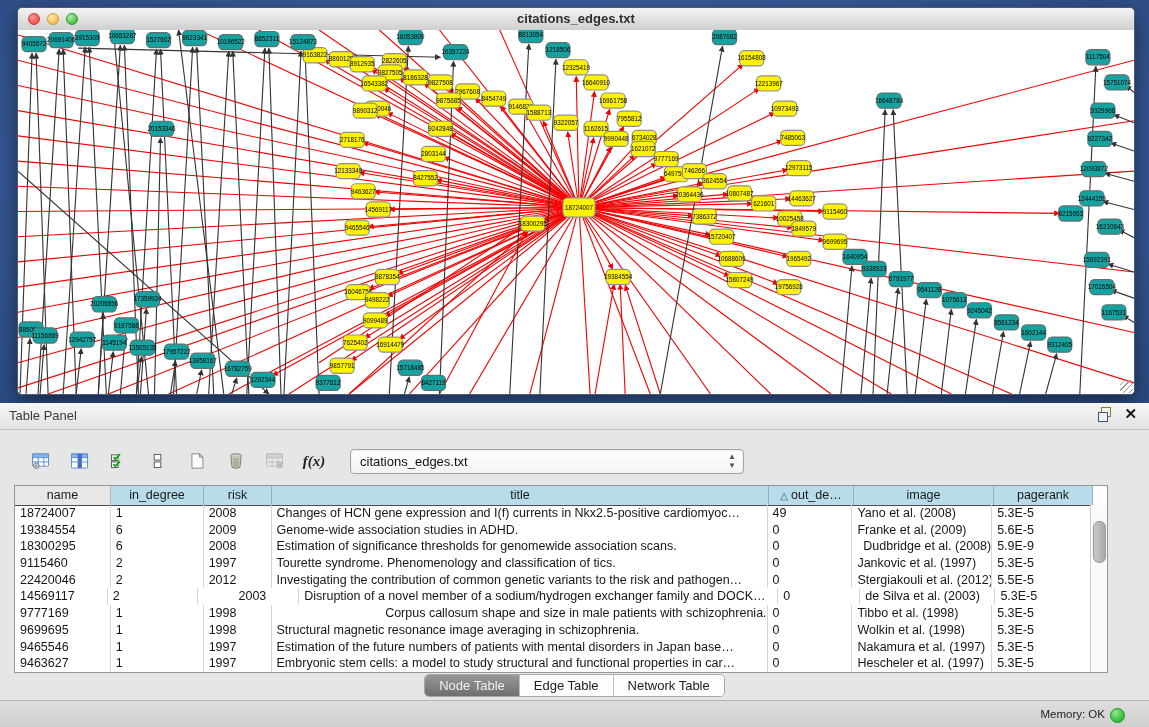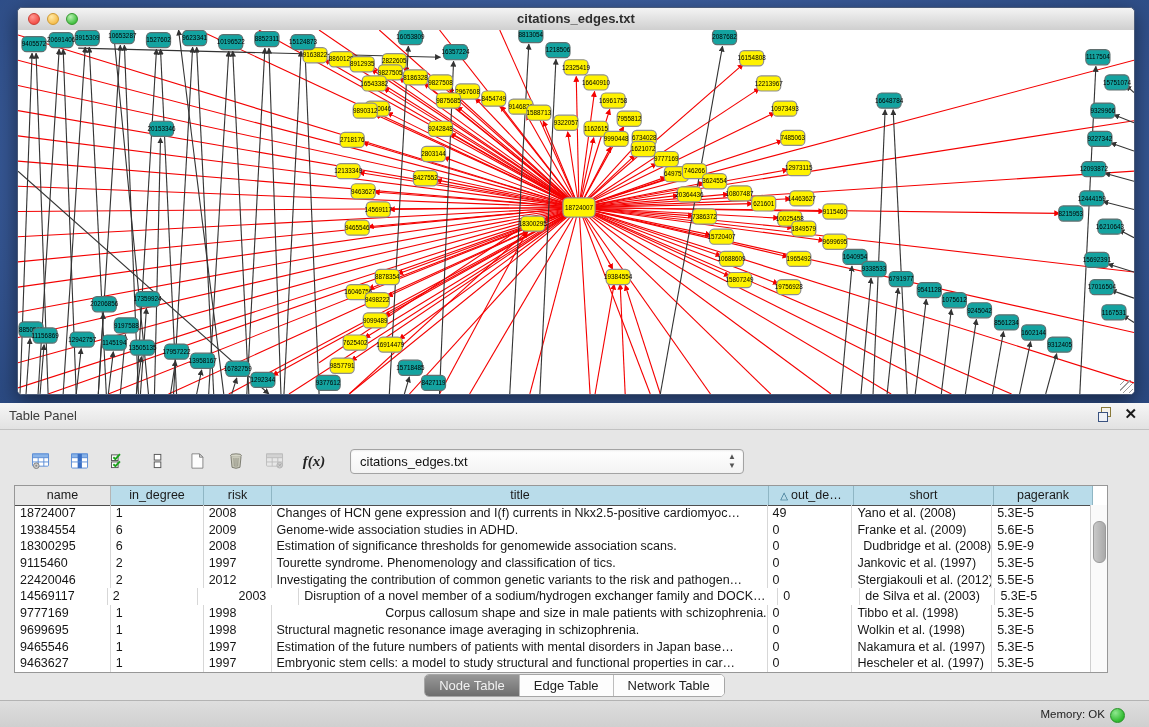--- a/index.html
+++ b/index.html
@@ -833,21 +833,21 @@
       </div>
     </div>
 
     <div class="tbl">
       <div class="tbl-head" id="tbl-head">
           <div class="th key" style="width: 96px;"><span>name</span></div>
           <div class="th" style="width: 93px;"><span>in_degree</span></div>
           <div class="th" style="width: 68px;"><span>risk</span></div>
           <div class="th" style="width: 497px;"><span>title</span></div>
           <div class="th" style="width: 85px;"><span class="sort">△</span><span>out_de…</span></div>
-          <div class="th" style="width: 140px;"><span>short</span></div>
+          <div class="th" style="width: 140px;"><span>image</span></div>
           <div class="th" style="width: 99px;"><span>pagerank</span></div>
         </div>
       <div class="tbl-body" id="tbl-body">
           <div class="tr">
             <div class="td" style="width: 96px;">18724007</div>
             <div class="td" style="width: 93px;">1</div>
             <div class="td" style="width: 68px;">2008</div>
             <div class="td" style="width: 497px;">Changes of HCN gene expression and I(f) currents in Nkx2.5-positive cardiomyoc…</div>
             <div class="td" style="width: 85px;">49</div>
             <div class="td" style="width: 140px;">Yano et al. (2008)</div>

